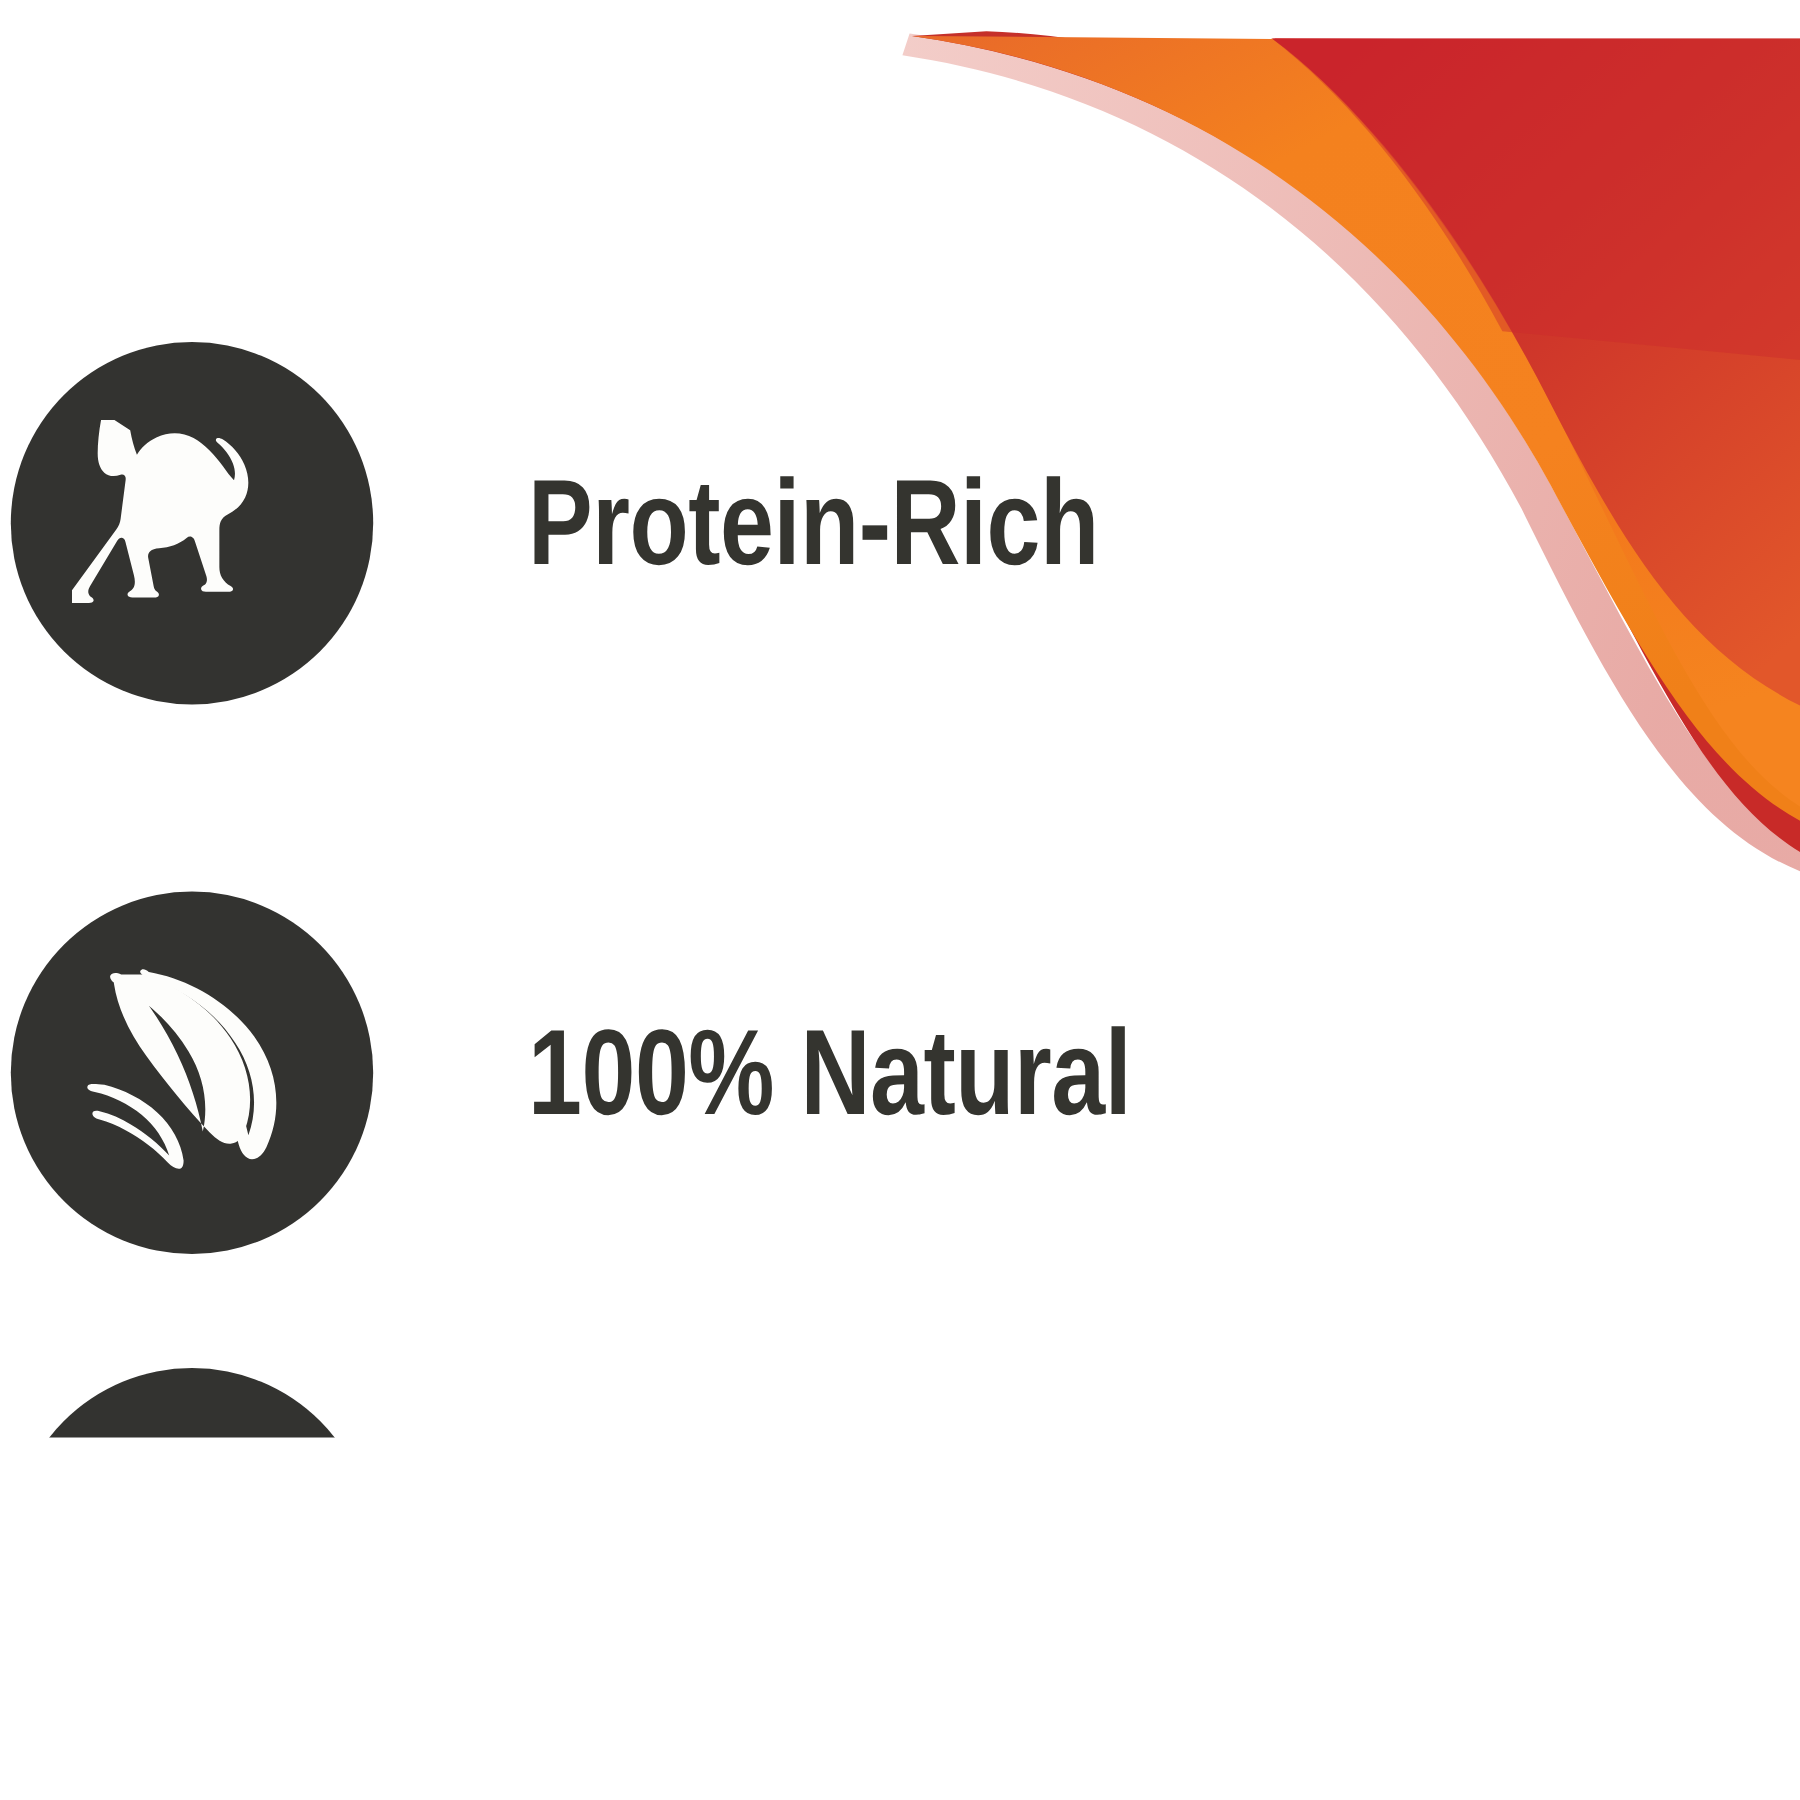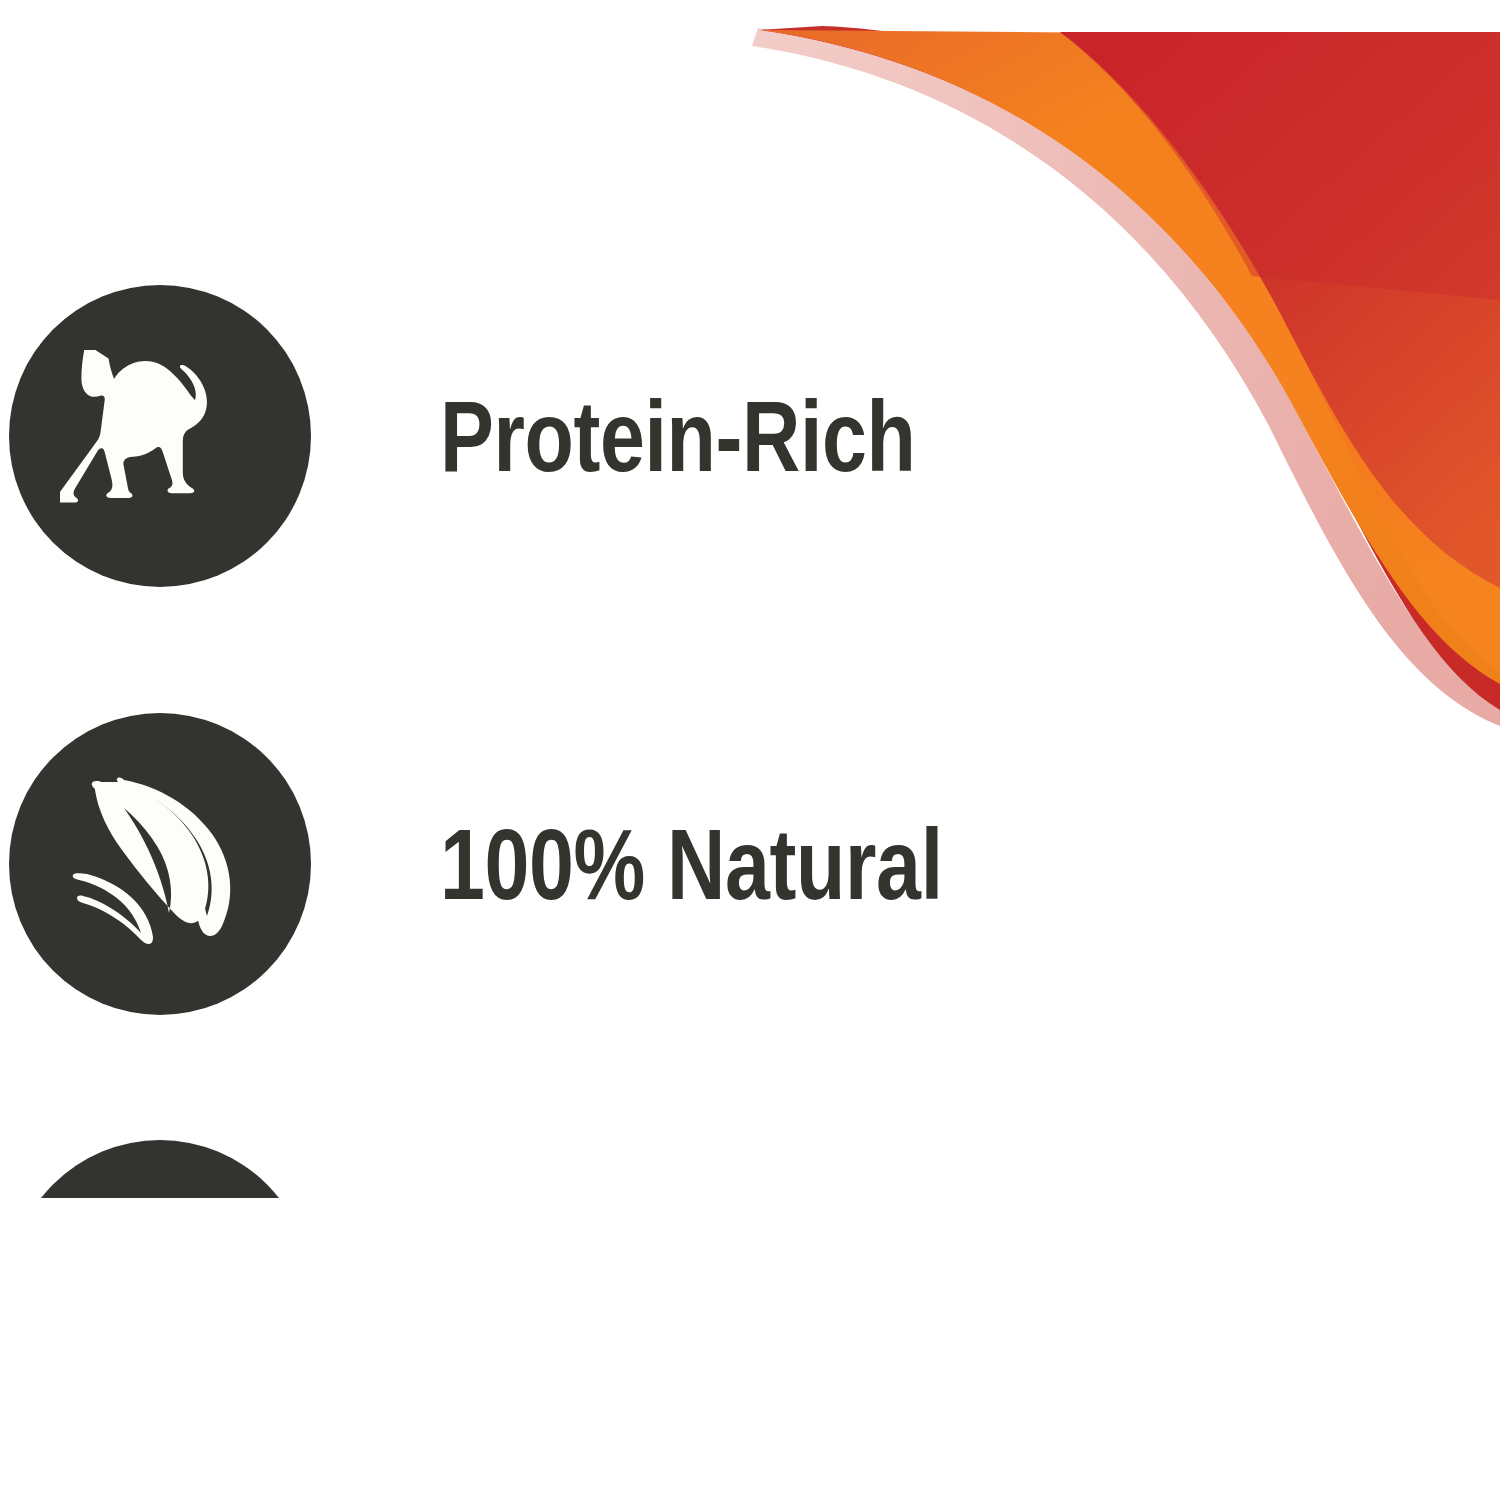--- a/index.html
+++ b/index.html
@@ -36,21 +36,21 @@
   
   .feature-row {
     position: absolute;
     left: 0;
     width: 1500px;
     height: 302px;
     display: flex;
     align-items: center;
   }
   #row-0 { top: 285px; }
-  #row-1 { top: 713px; }
+  #row-1 { top: 743px; }
   #row-2 { top: 1140px; }
 
   .badge-circle {
     position: absolute;
     left: 9px;
     top: 0;
     width: 302px;
     height: 302px;
     border-radius: 50%;
     background: #333330;

